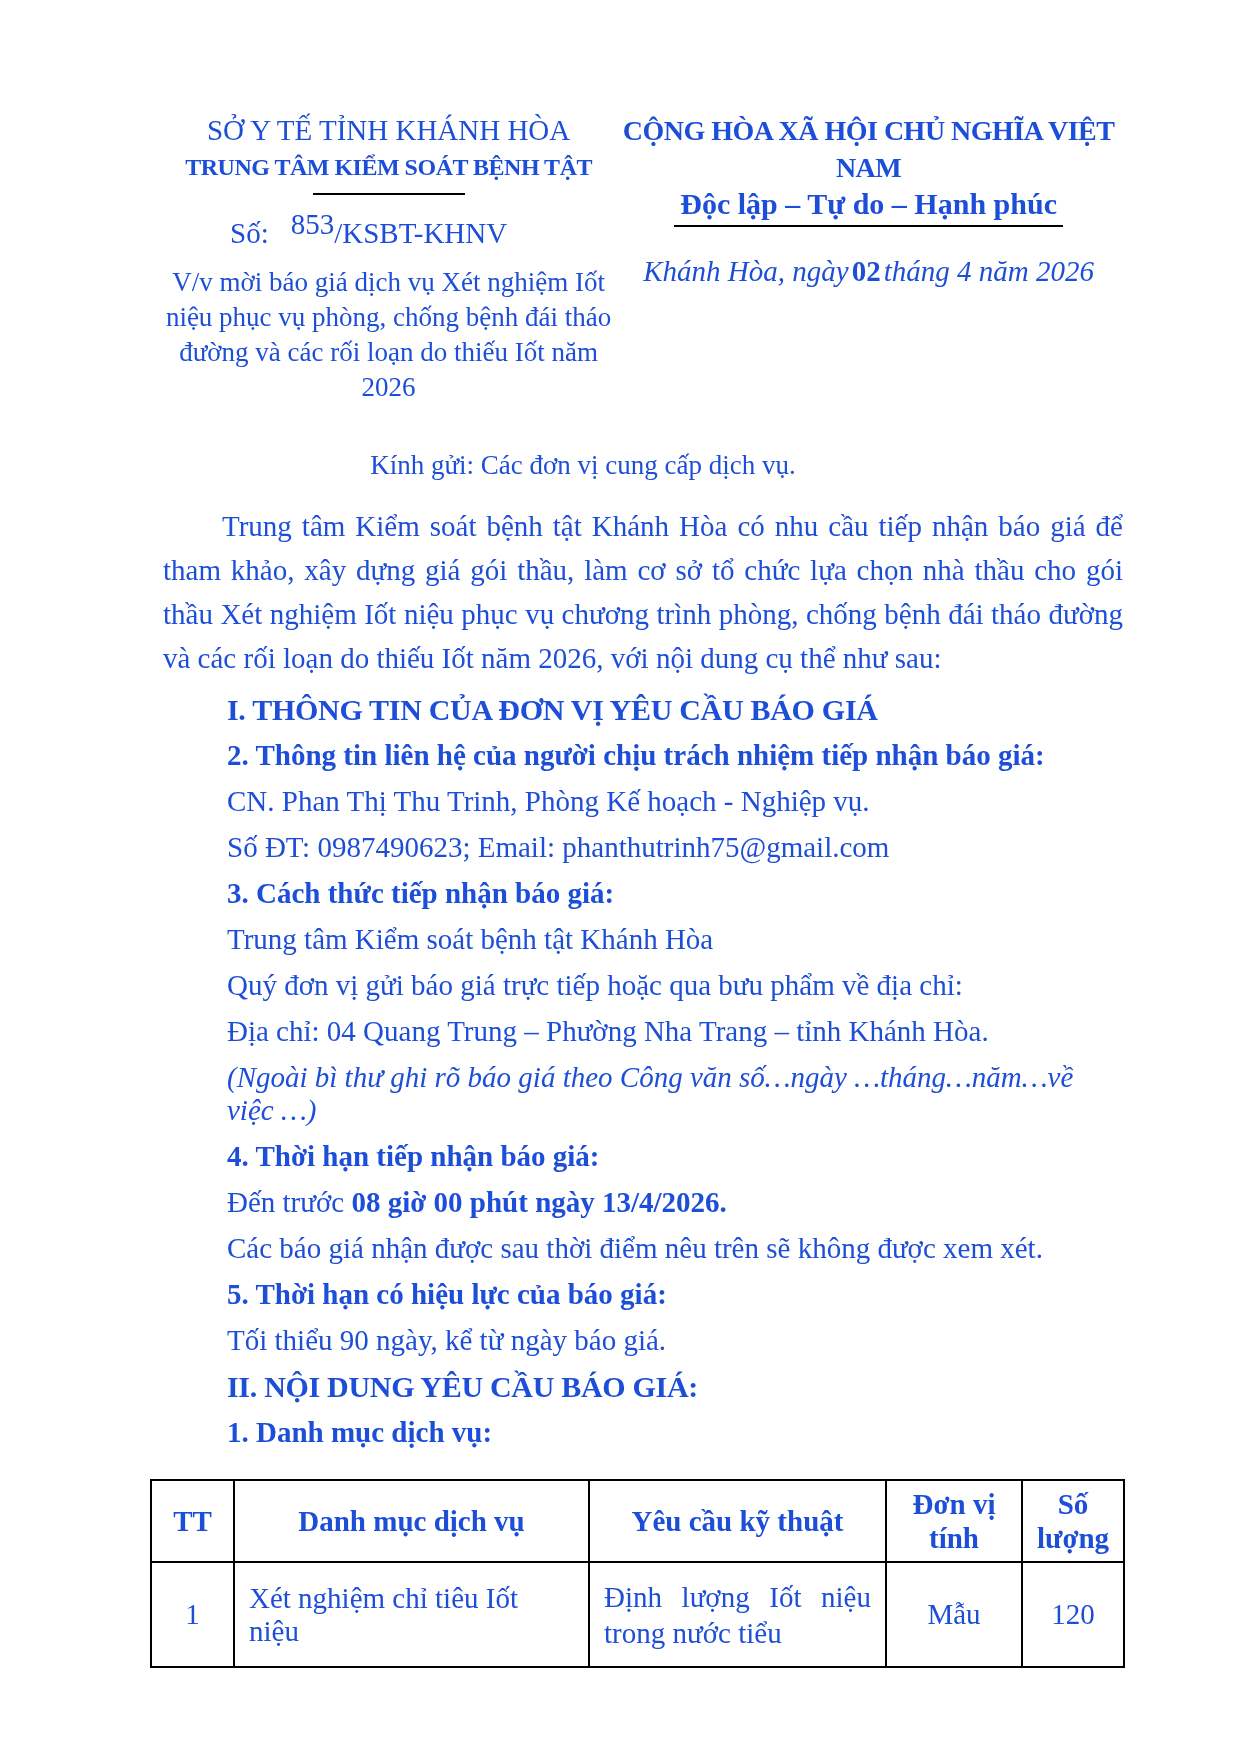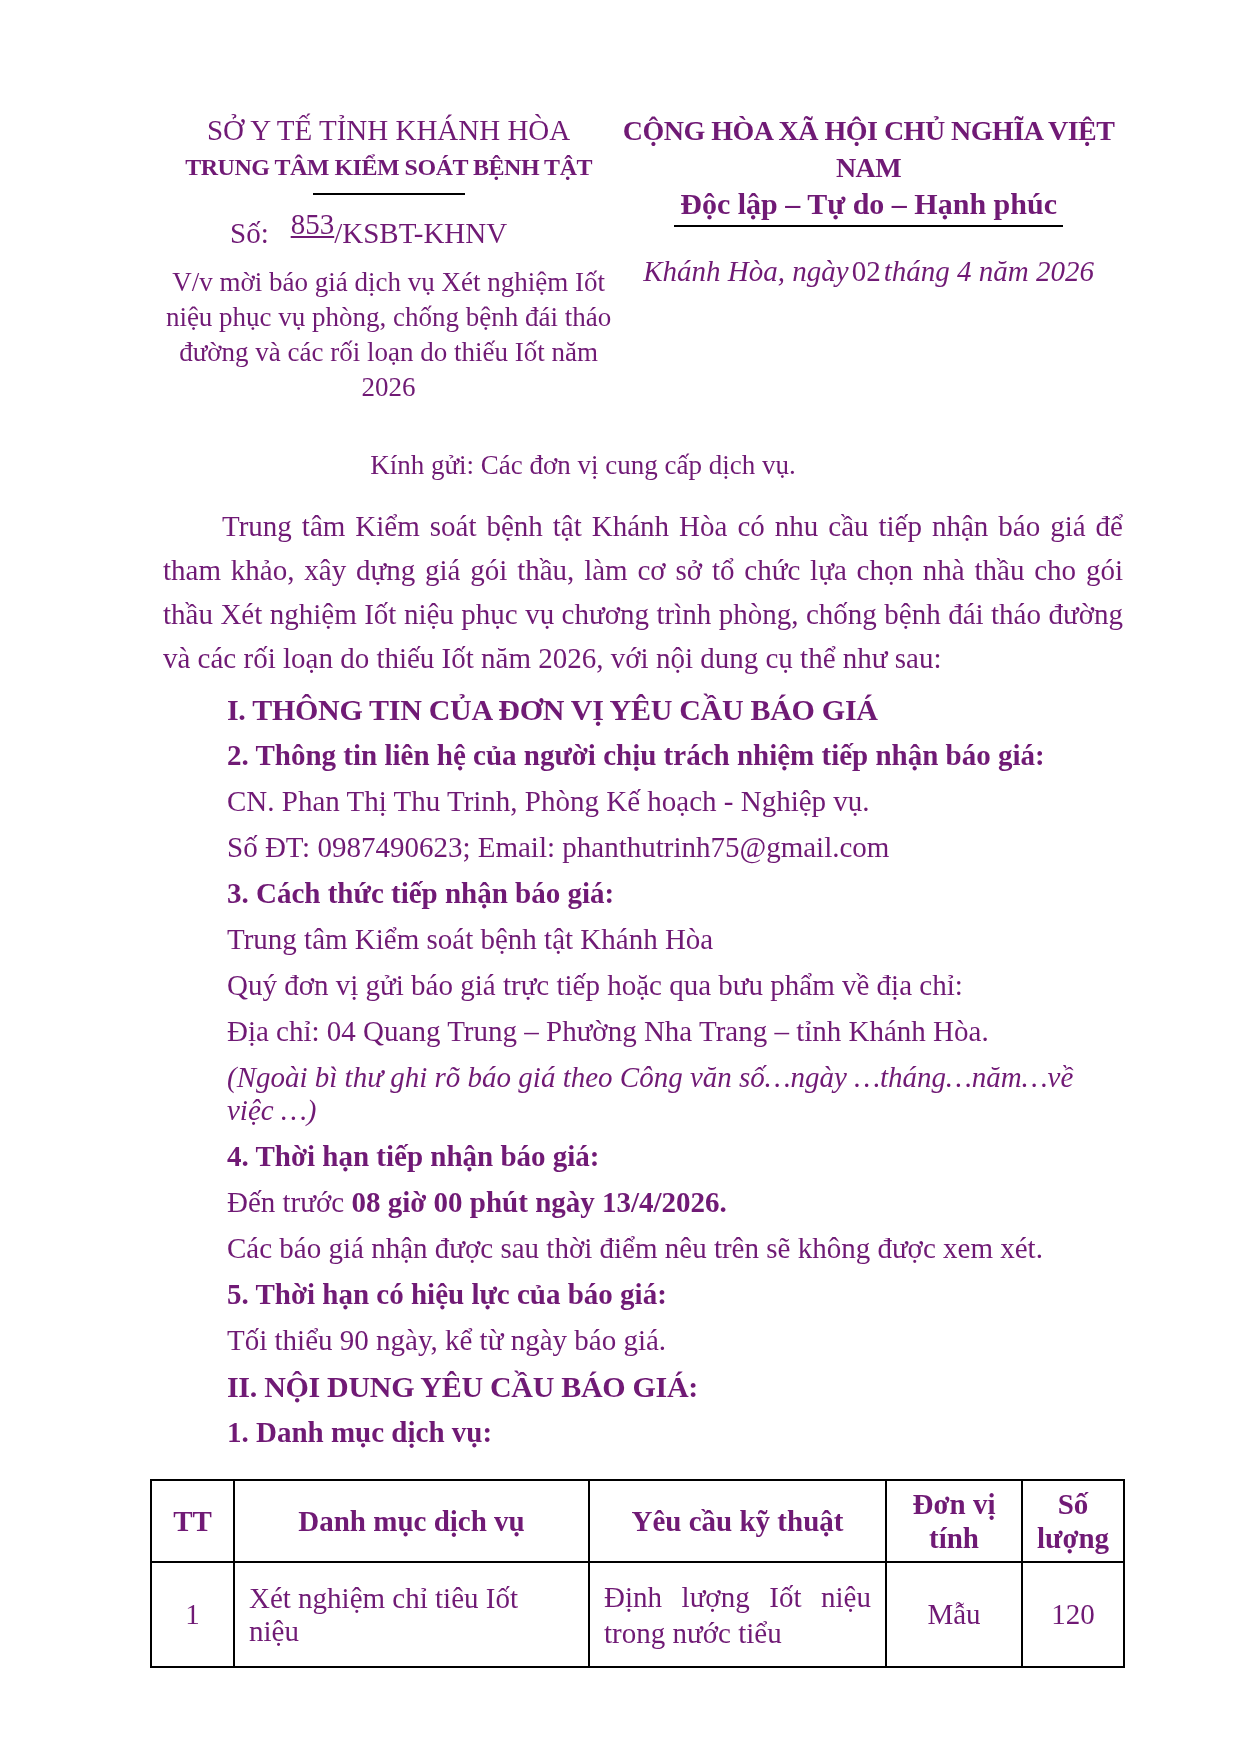--- a/index.html
+++ b/index.html
@@ -1,40 +1,40 @@
 <!DOCTYPE html>
 <html><head>
 <meta charset="utf-8">
 <style>
   html,body { margin:0; padding:0; background:#808080; }
   .page {
     position:relative;
     width:1241px; height:1754px;
     margin:0 auto;
     background:#ffffff;
-    color:#701a75;
+    color:#1d4ed8;
     font-family:"Liberation Serif", serif;
     box-sizing:border-box;
     padding:112px 118px 0 163px;
     overflow:hidden;
   }
   
   .header { display:flex; }
   .h-left  { width:47%; text-align:center; }
   .h-right { width:53%; text-align:center; }
   .org1 { font-size:29px; line-height:37px; }
   .org2 { font-size:24px; font-weight:bold; line-height:37px; letter-spacing:-0.5px; }
   .org-rule { width:152px; height:2px; background:#000; margin:7px auto 0; }
   .nat1 { font-size:28px; font-weight:bold; line-height:37px; letter-spacing:-0.5px; }
   .nat2 { font-size:30px; font-weight:bold; line-height:36px; display:inline-block;
           border-bottom:2px solid #000; padding:0 6px 3px; }
   .so-line { font-size:29px; line-height:33px; margin-top:22px; padding-right:40px; white-space:nowrap; }
-  .so-num  { display:inline-block; transform:translateY(-9px); margin-left:22px;text-decoration:underline; }
+  .so-num  { display:inline-block; transform:translateY(-9px); margin-left:22px; }
   .date-line { font-size:29px; line-height:33px; font-style:italic; margin-top:28px; white-space:nowrap; }
-  .date-day  { font-style:normal; padding:0 3px; }
+  .date-day  { font-style:normal; padding:0 3px;font-weight:bold; }
   .subject { font-size:27px; line-height:35px; margin-top:15px; }
   
   .main { margin-top:44px; }
   .salutation { font-size:27px; line-height:33px; text-align:center; padding-right:120px; margin:18px 0 22px; }
   .para { font-size:29px; line-height:44px; text-align:justify; text-indent:59px; margin:0 0 13px; }
   .line { font-size:29px; line-height:33px; margin:13px 0; padding-left:64px; }
   .bold { font-weight:bold; }
   .italic { font-style:italic; }
   .sec-title { font-weight:bold; font-size:30px; letter-spacing:-0.3px; }
   

